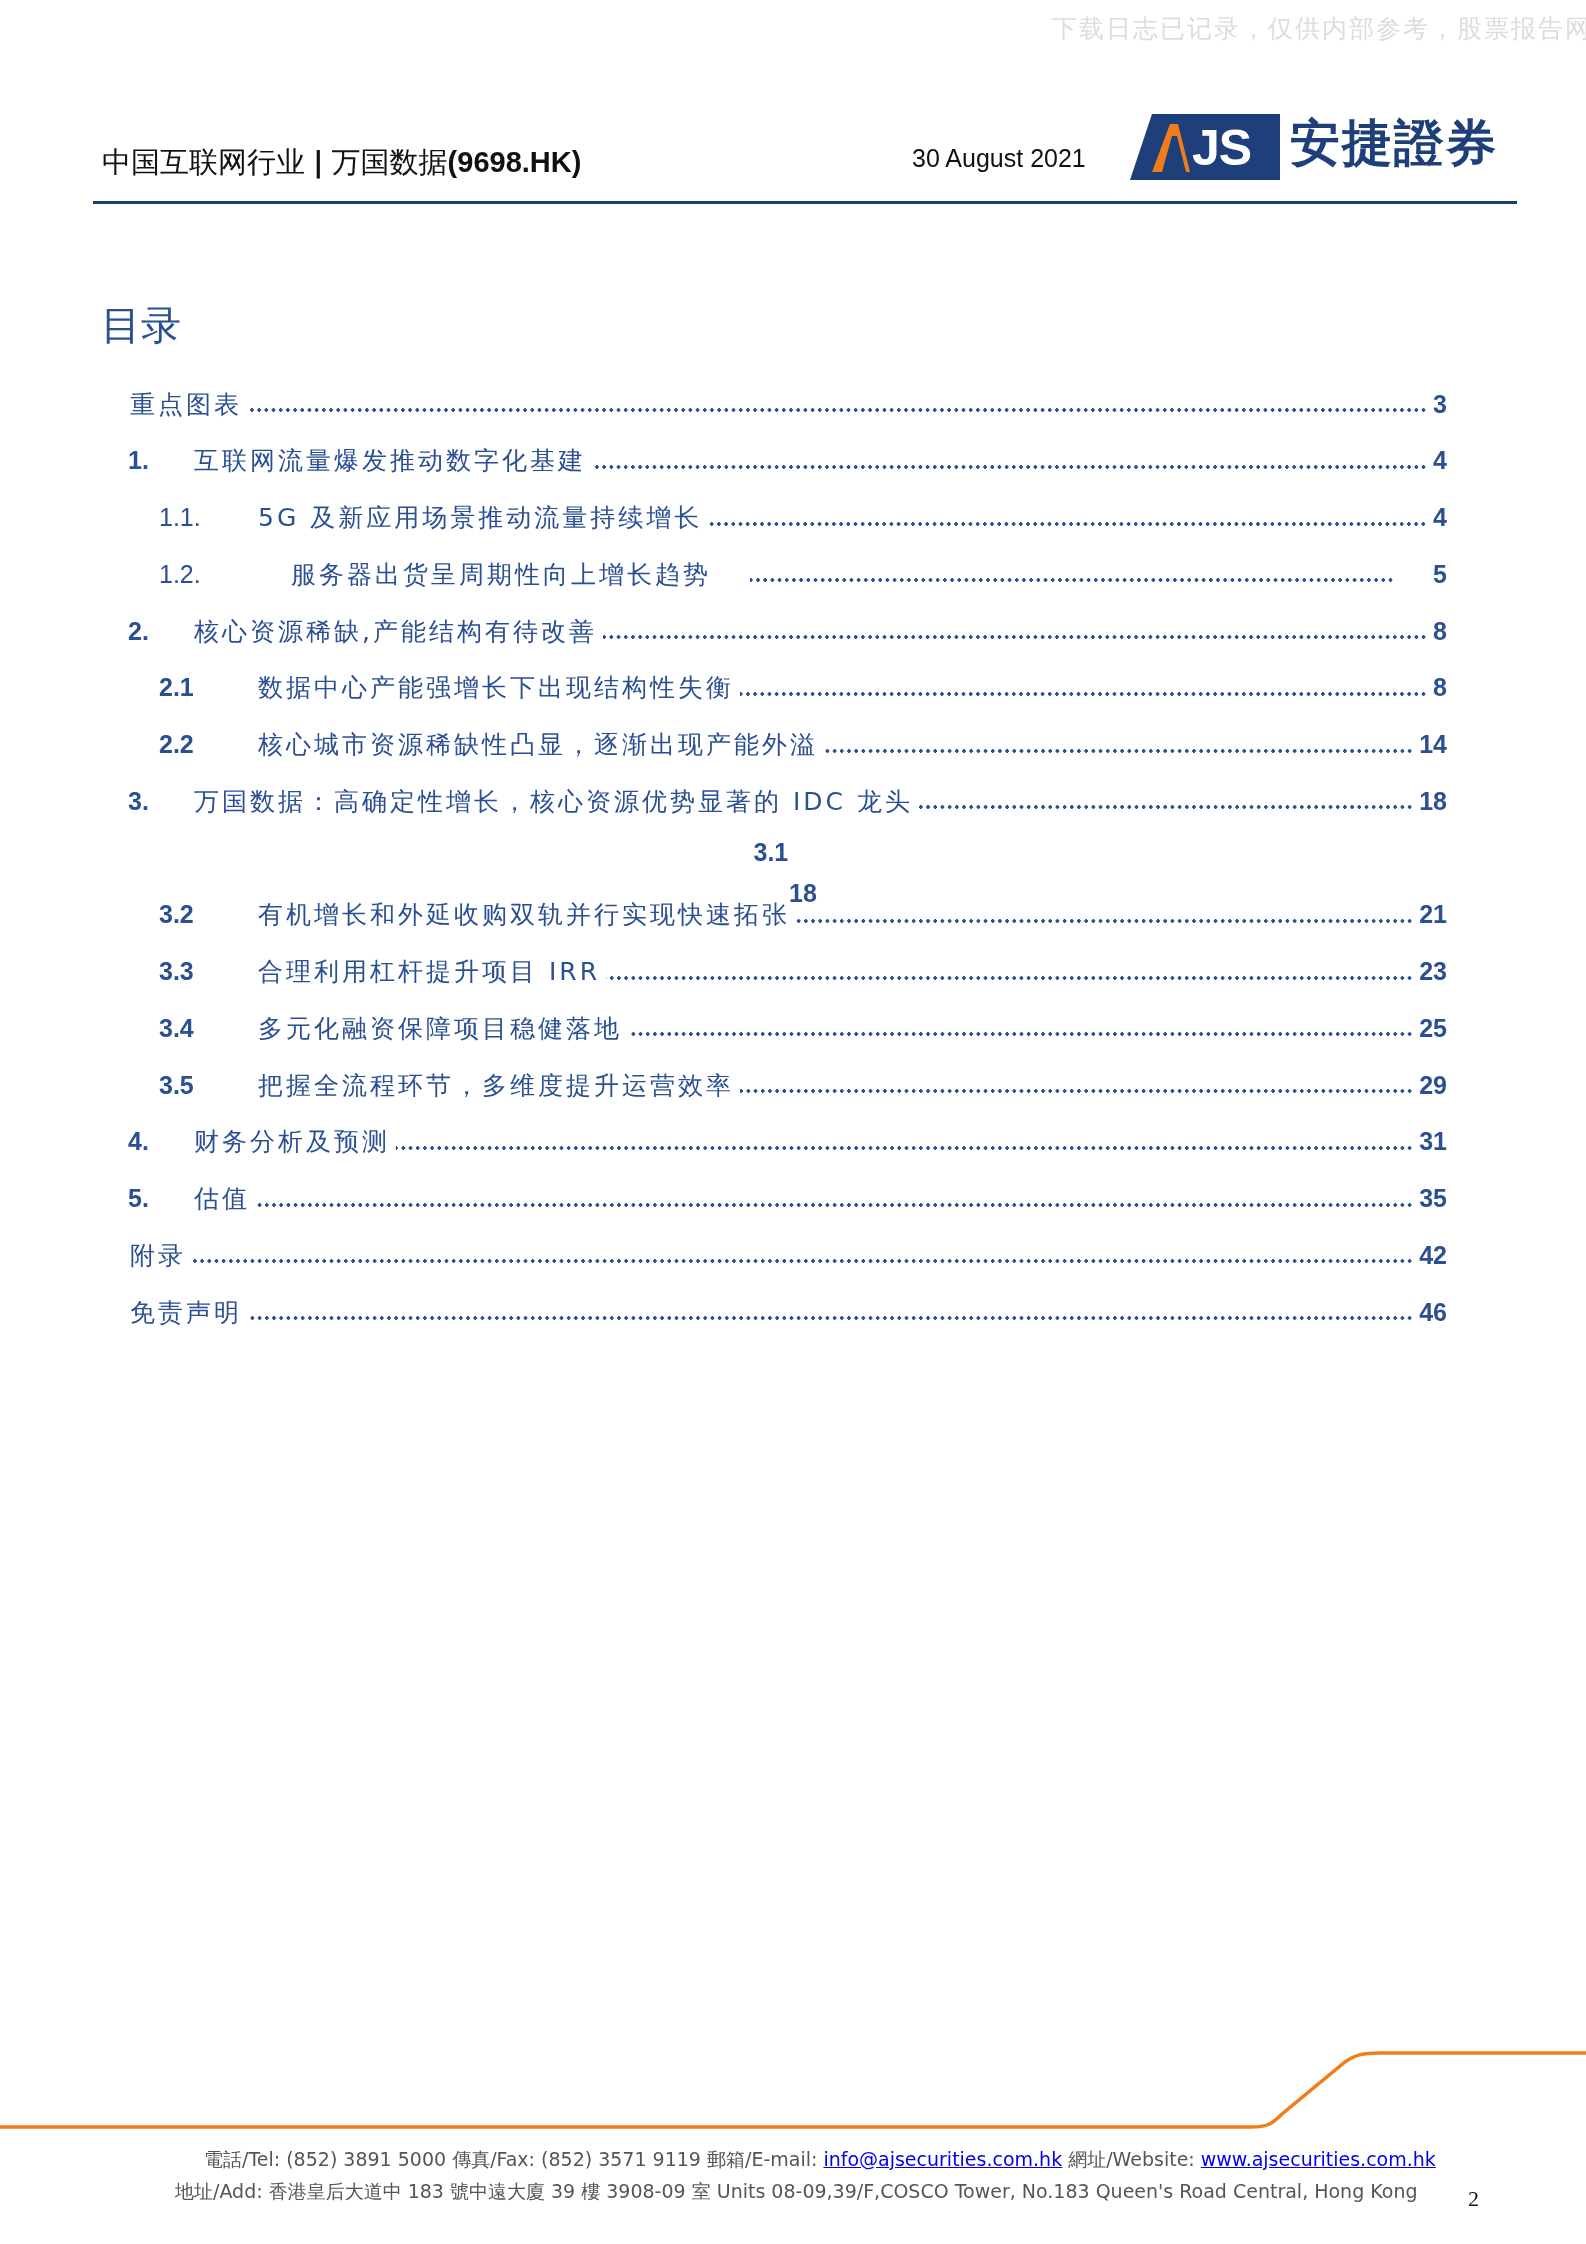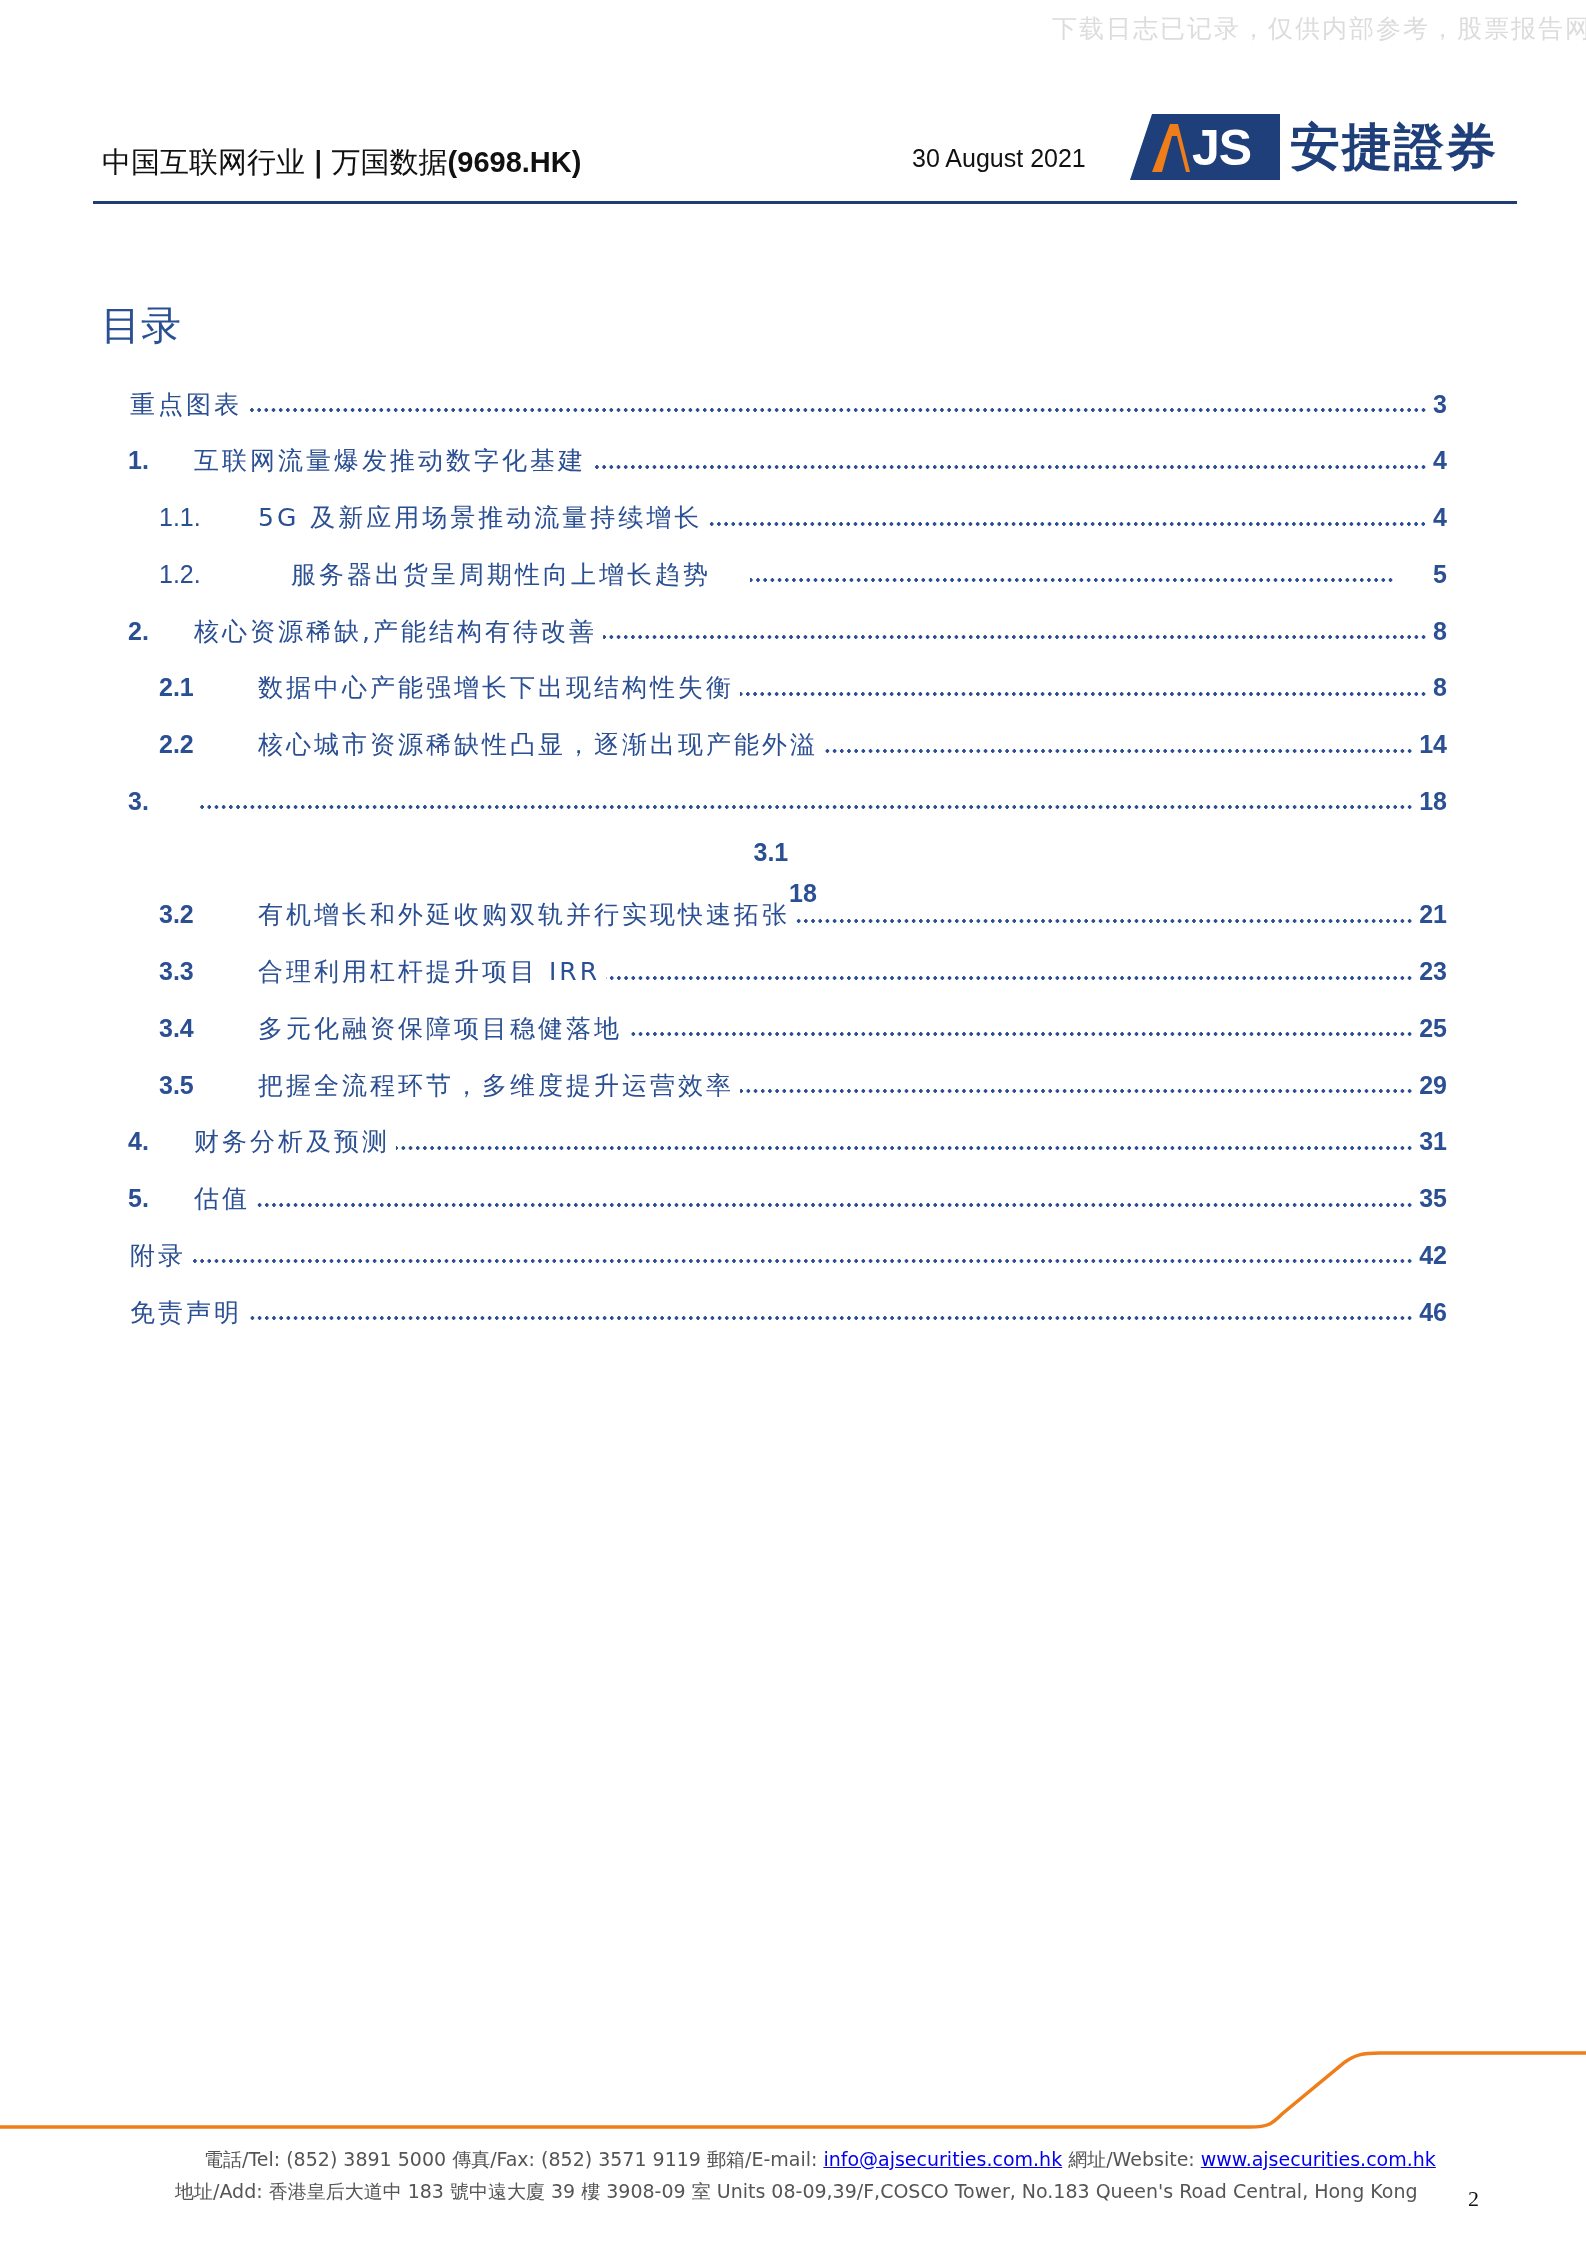--- a/index.html
+++ b/index.html
@@ -24,21 +24,21 @@
       font-family: "Liberation Sans", sans-serif; white-space: nowrap;
     }
     .logo { position: absolute; left: 1130px; top: 114px; width: 390px; height: 68px; }
     .logo-box { position: absolute; left: 0; top: 0; width: 150px; height: 66px; }
     .logo-ajs {
       position: absolute; left: 22px; top: 6px; font-size: 50px; font-weight: bold;
       color: #ffffff; font-family: "Liberation Sans", sans-serif; letter-spacing: -1px; line-height: 56px;
     }
     .logo-cn {
       position: absolute; left: 160px; top: 4px; font-size: 50px; font-weight: bold; color: #1f3f7a;
-      font-family: Liberation Serif, serif; line-height: 58px; white-space: nowrap; letter-spacing: 2px;
+      font-family: Liberation Mono, monospace; line-height: 58px; white-space: nowrap; letter-spacing: 2px;
     }
     .hdr-rule {
       position: absolute; left: 93px; top: 201px; width: 1424px; height: 3px; background: #1e3d73;
     }
     .toc-heading {
       position: absolute; left: 101px; top: 298px; font-size: 40px; color: #2b4f93;
       font-family: "DejaVu Sans", sans-serif;
     }
     .toc { position: absolute; left: 0; top: 384px; width: 1586px; }
     .toc-row {
@@ -130,20 +130,21 @@
       <span class="pg">8</span>
     </div>
     <div class="toc-row" style="left: 159px; width: 1288px; top: 340.5px;">
       <span class="num bold" style="width: 99px; display: inline-block;">2.2</span>
       <span class="txt">核心城市资源稀缺性凸显，逐渐出现产能外溢</span>
       <span class="dots"></span>
       <span class="pg">14</span>
     </div>
     <div class="toc-row" style="left: 128px; width: 1319px; top: 397.25px;">
       <span class="num bold" style="width: 66px; display: inline-block;">3.</span>
+      <span class="txt">万国数据：高确定性增长，核心资源优势显著的 IDC 龙头</span>
       <span class="dots"></span>
       <span class="pg">18</span>
     </div>
     <div class="toc-row" style="left: 159px; width: 1288px; top: 454px; flex-direction: column;">
       <span class="num bold" style="width: 99px; display: inline-block;">3.1</span>
       <span class="dots"></span>
       <span class="pg">18</span>
     </div>
     <div class="toc-row" style="left: 159px; width: 1288px; top: 510.75px;">
       <span class="num bold" style="width: 99px; display: inline-block;">3.2</span>

